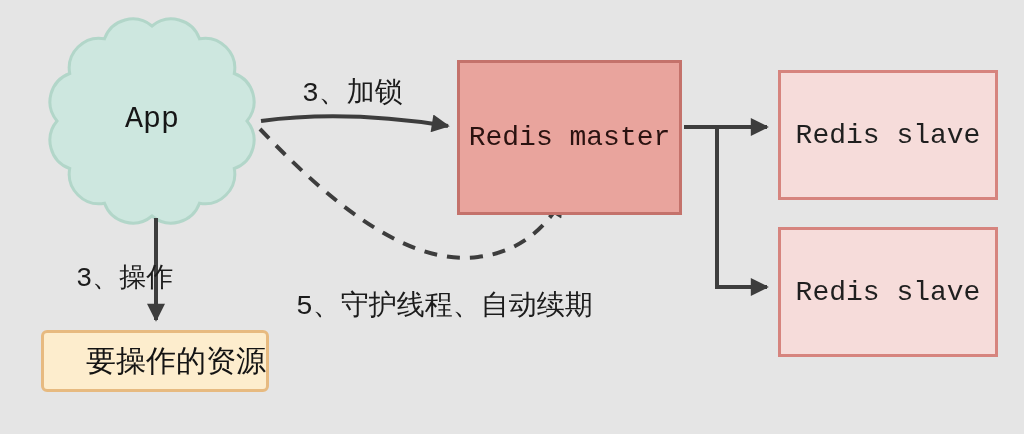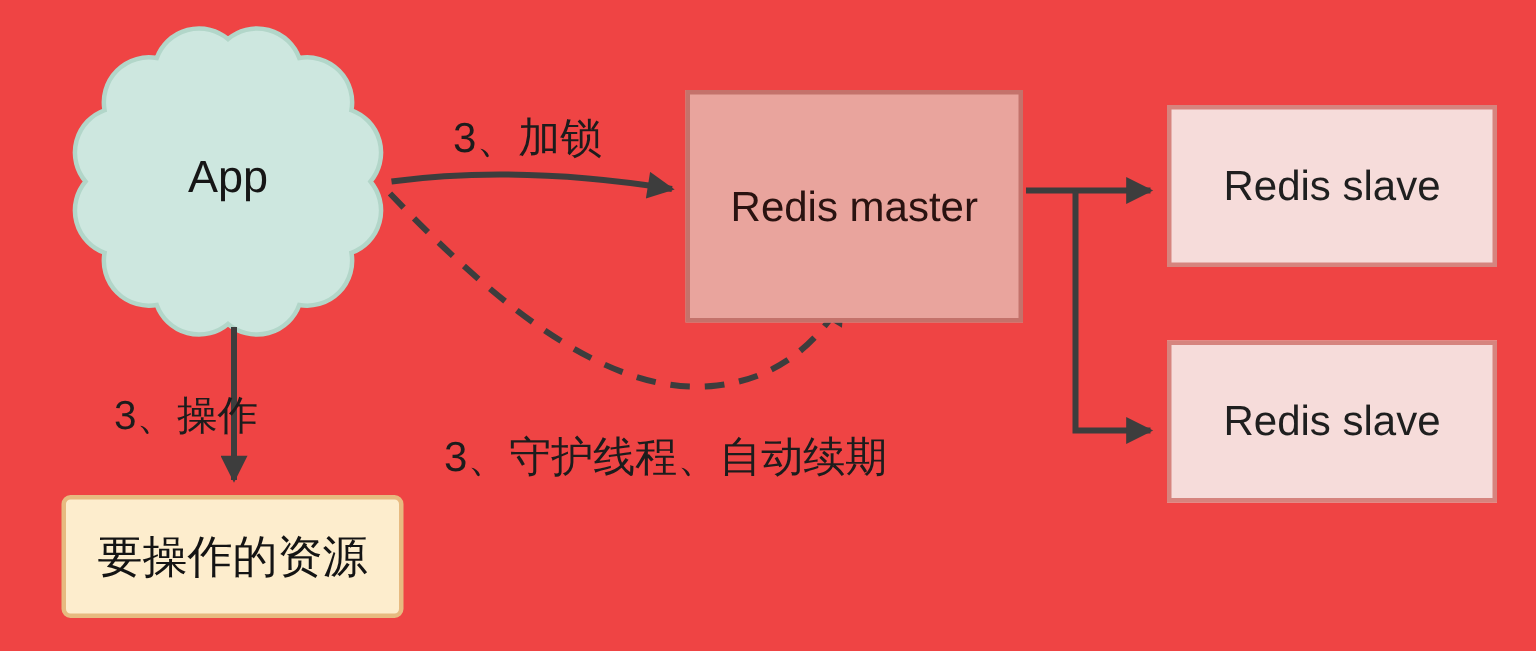--- a/index.html
+++ b/index.html
@@ -1,21 +1,21 @@
 <!DOCTYPE html>
 <html style="--cloud-fill: #cde7df; --cloud-stroke: #b2d6c9; --master-fill: #e9a49d; --master-stroke: #c4726b; --master-text: #2a1210; --slave-fill: #f6dcda; --slave-stroke: #d6847e; --resource-fill: #fdedcd; --resource-stroke: #e7ba80; --arrow: #3d3d3d; --label-text: #1c1c1c;"><head>
 <meta charset="utf-8">
 <style>
   html, body { margin: 0; padding: 0; background: #ffffff; }
   #canvas {
     position: relative;
     width: 1024px;
     height: 434px;
-    background: #ef4444;
-    font-family: Liberation Sans, sans-serif;
+    background: #e5e5e5;
+    font-family: Liberation Mono, monospace;
     overflow: hidden;
   }
   #artwork {
     position: absolute;
     left: 0; top: 0;
     width: 1024px; height: 434px;
   }
   .cloud-shape {
     fill: var(--cloud-fill, #cde7df);
     stroke: var(--cloud-stroke, #b2d6c9);
@@ -37,35 +37,36 @@
     text-align: center;
   }
   .node-master {
     left: 457px; top: 60px; width: 225px; height: 155px;
     background: var(--master-fill, #e9a49d);
     border: 3px solid var(--master-stroke, #c4726b);
     color: var(--master-text, #2a1210);
     font-size: 28px;
   }
   .node-slave {
-    left: 778px; width: 220px; height: 108px;
+    left: 778px; width: 220px; height: 130px;
     background: var(--slave-fill, #f6dcda);
     border: 3px solid var(--slave-stroke, #d6847e);
     color: #1f1f1f;
     font-size: 28px;
   }
   .node-slave-1 { top: 70px; }
   .node-slave-2 { top: 227px; }
   .node-resource {
-    left: 41px; top: 330px; width: 228px; height: 82px;
+    left: 41px; top: 330px; width: 228px; height: 62px;
     background: var(--resource-fill, #fdedcd);
     border: 3px solid var(--resource-stroke, #e7ba80);
     border-radius: 6px;
     color: #141414;
     font-size: 30px;
+    justify-content: flex-end;
   }
   .node-app-label {
     position: absolute;
     left: 52px; top: 102px; width: 200px;
     text-align: center;
     color: #161616;
     font-size: 30px;
   }
   .edge-label {
     position: absolute;
@@ -125,16 +126,16 @@
 
   <div class="node node-slave node-slave-2">
     <span>Redis slave</span>
   </div>
 
   <div class="node node-resource">
     <span>要操作的资源</span>
   </div>
 
   <div class="edge-label edge-label-lock">3、加锁</div>
-  <div class="edge-label edge-label-watchdog">3、守护线程、自动续期</div>
+  <div class="edge-label edge-label-watchdog">5、守护线程、自动续期</div>
   <div class="edge-label edge-label-operate">3、操作</div>
 
 </div>
 
 </body></html>

